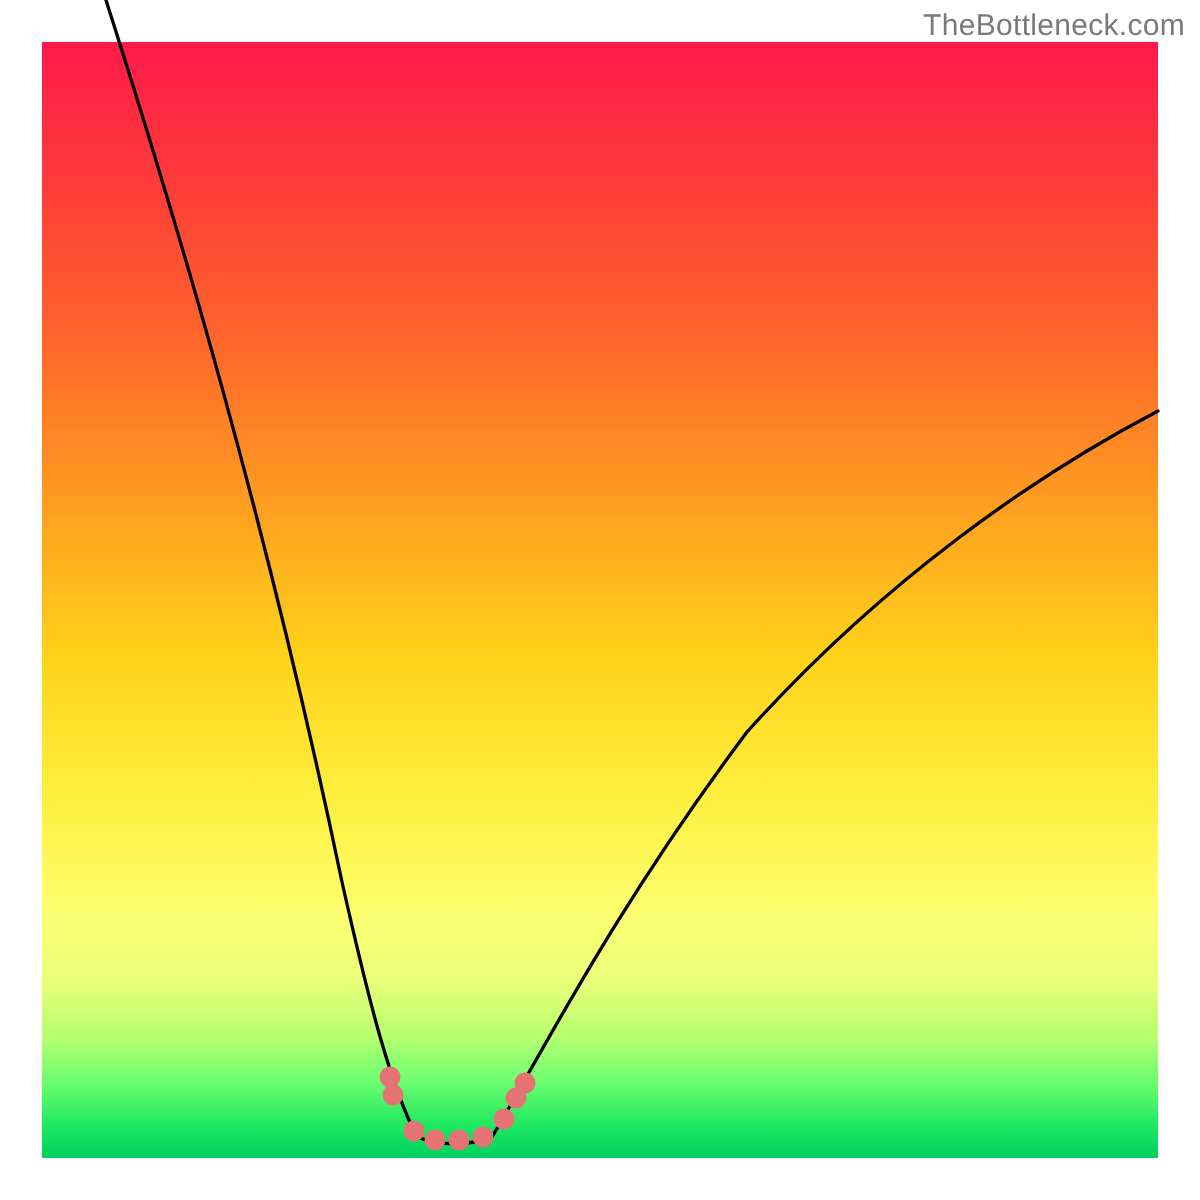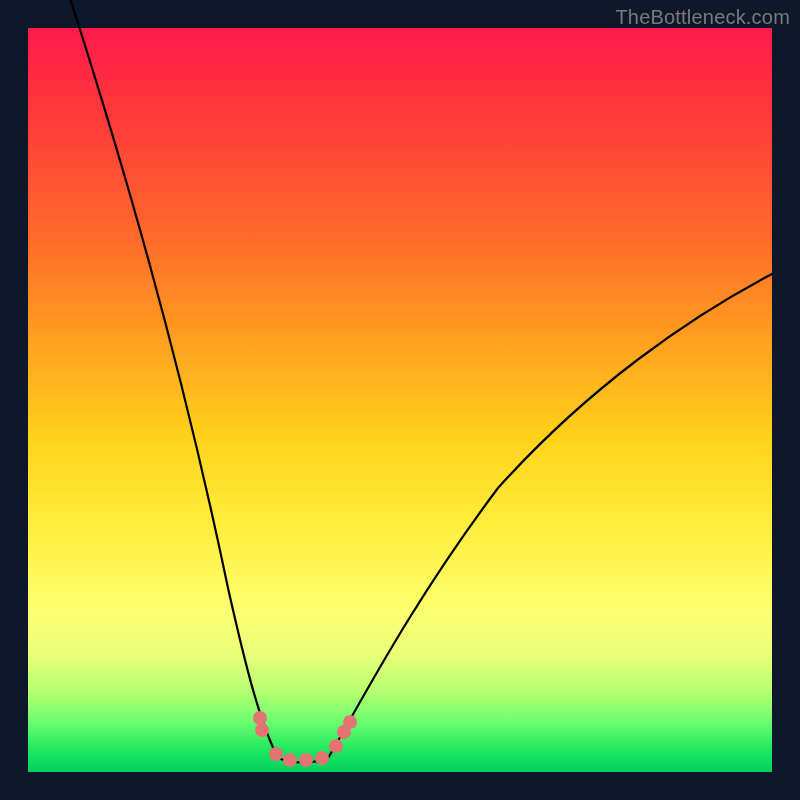--- a/index.html
+++ b/index.html
@@ -10,21 +10,21 @@
     background: #000;
     overflow: hidden;
     font-family: Arial, Helvetica, sans-serif;
   }
   .frame {
     position: absolute;
     left: 0;
     top: 0;
     width: 800px;
     height: 800px;
-    background: #0f172a;
+    background: #ffffff;
   }
   .plot {
     position: absolute;
     left: 28px;
     top: 28px;
     width: 744px;
     height: 744px;
     
     background: linear-gradient(
       to bottom,

